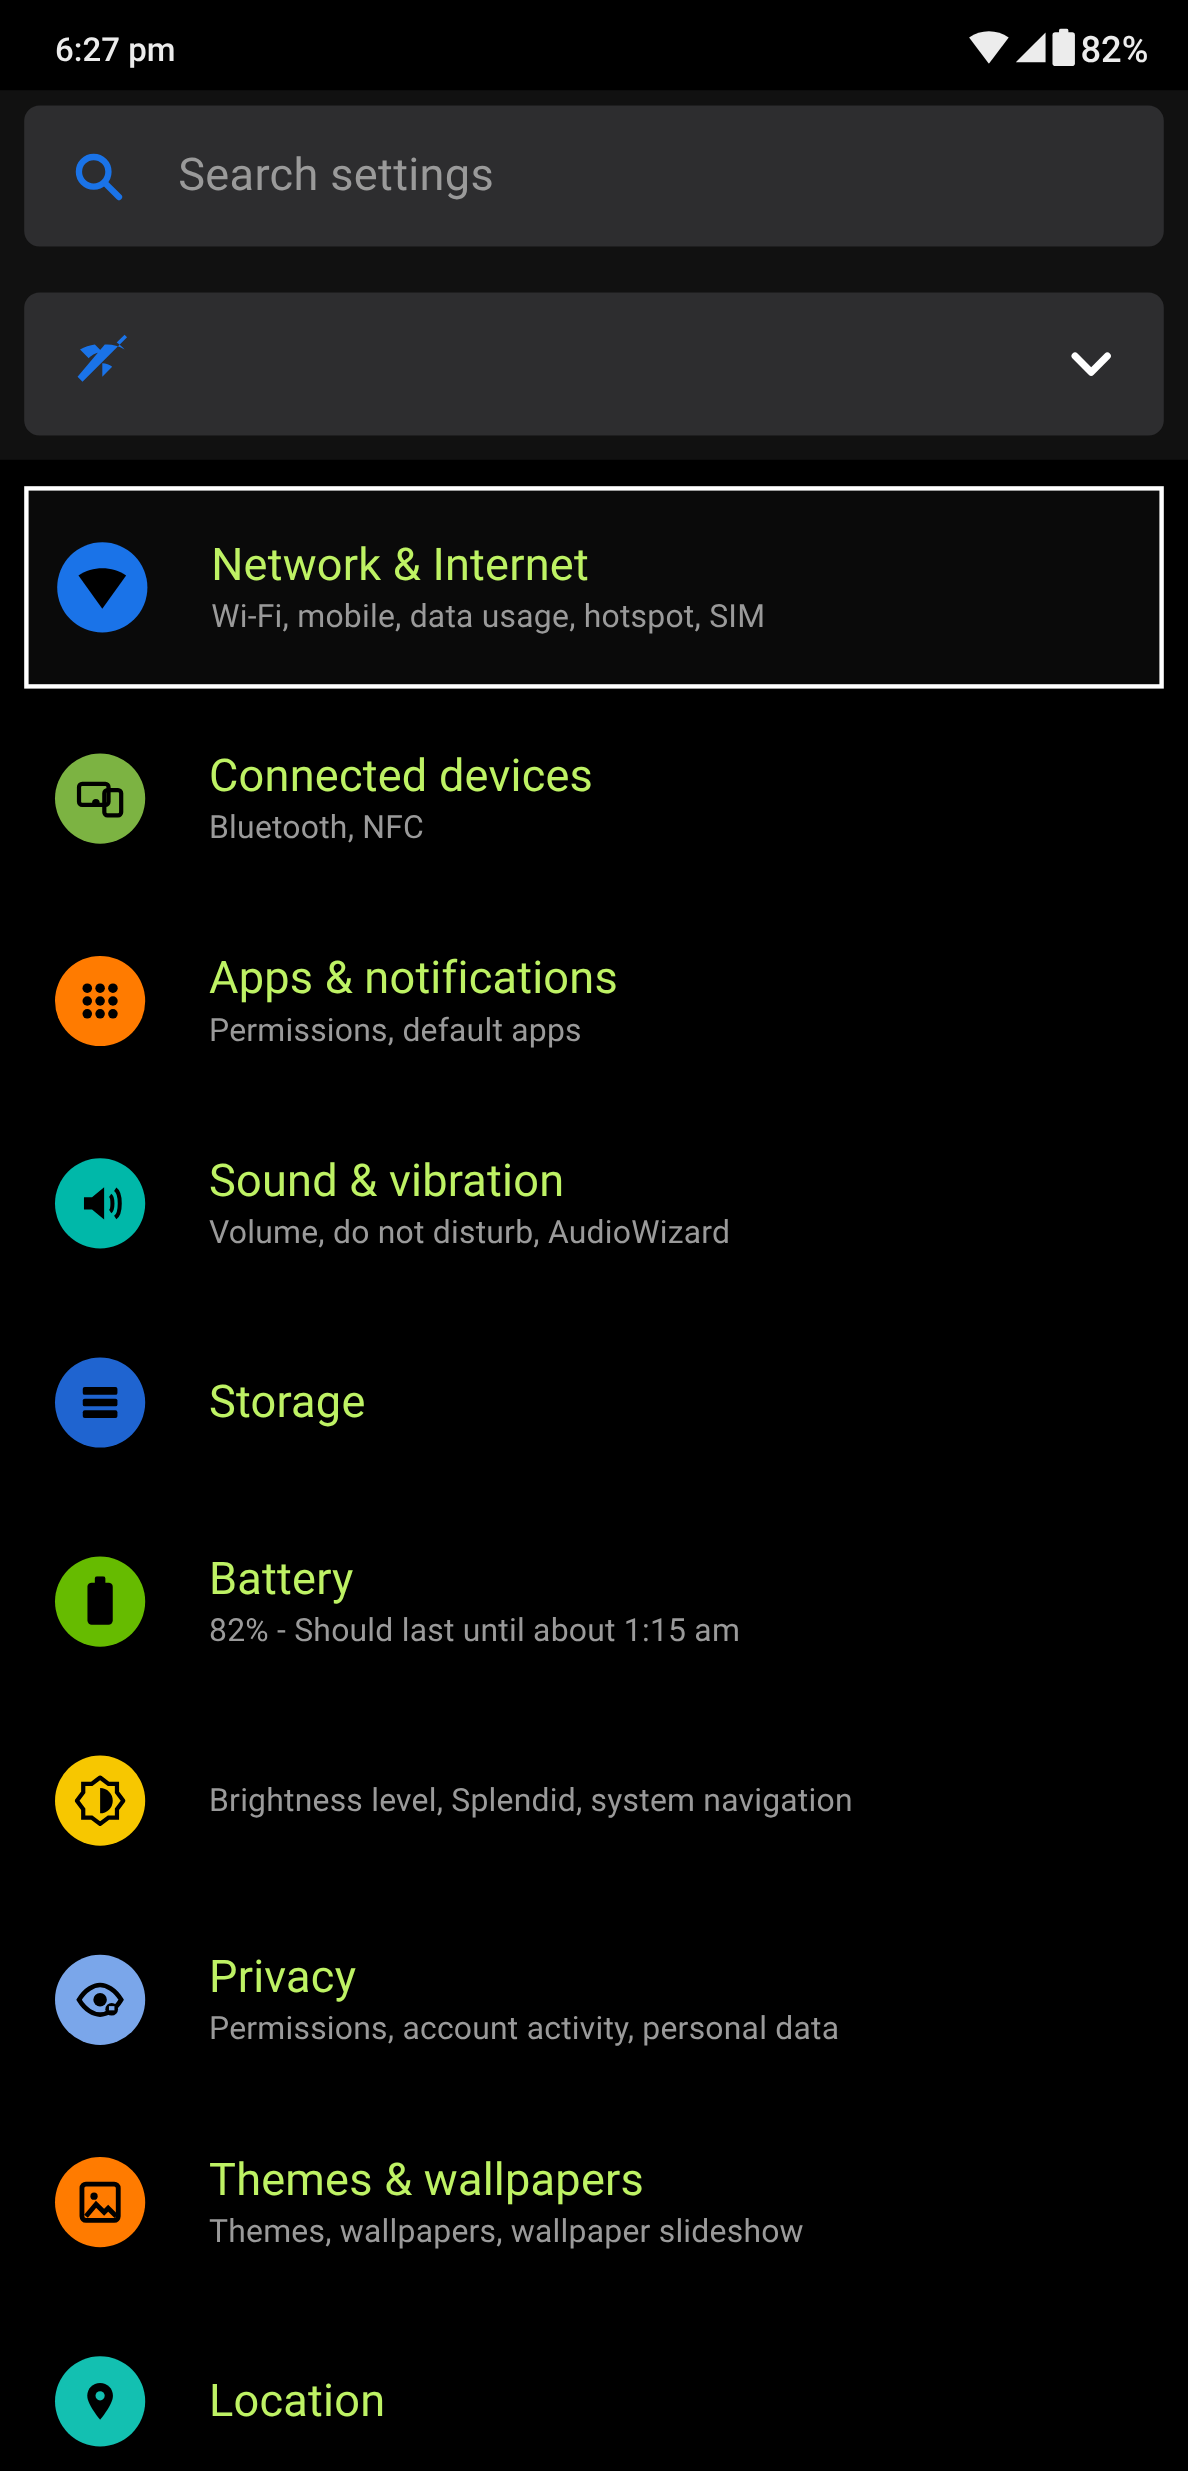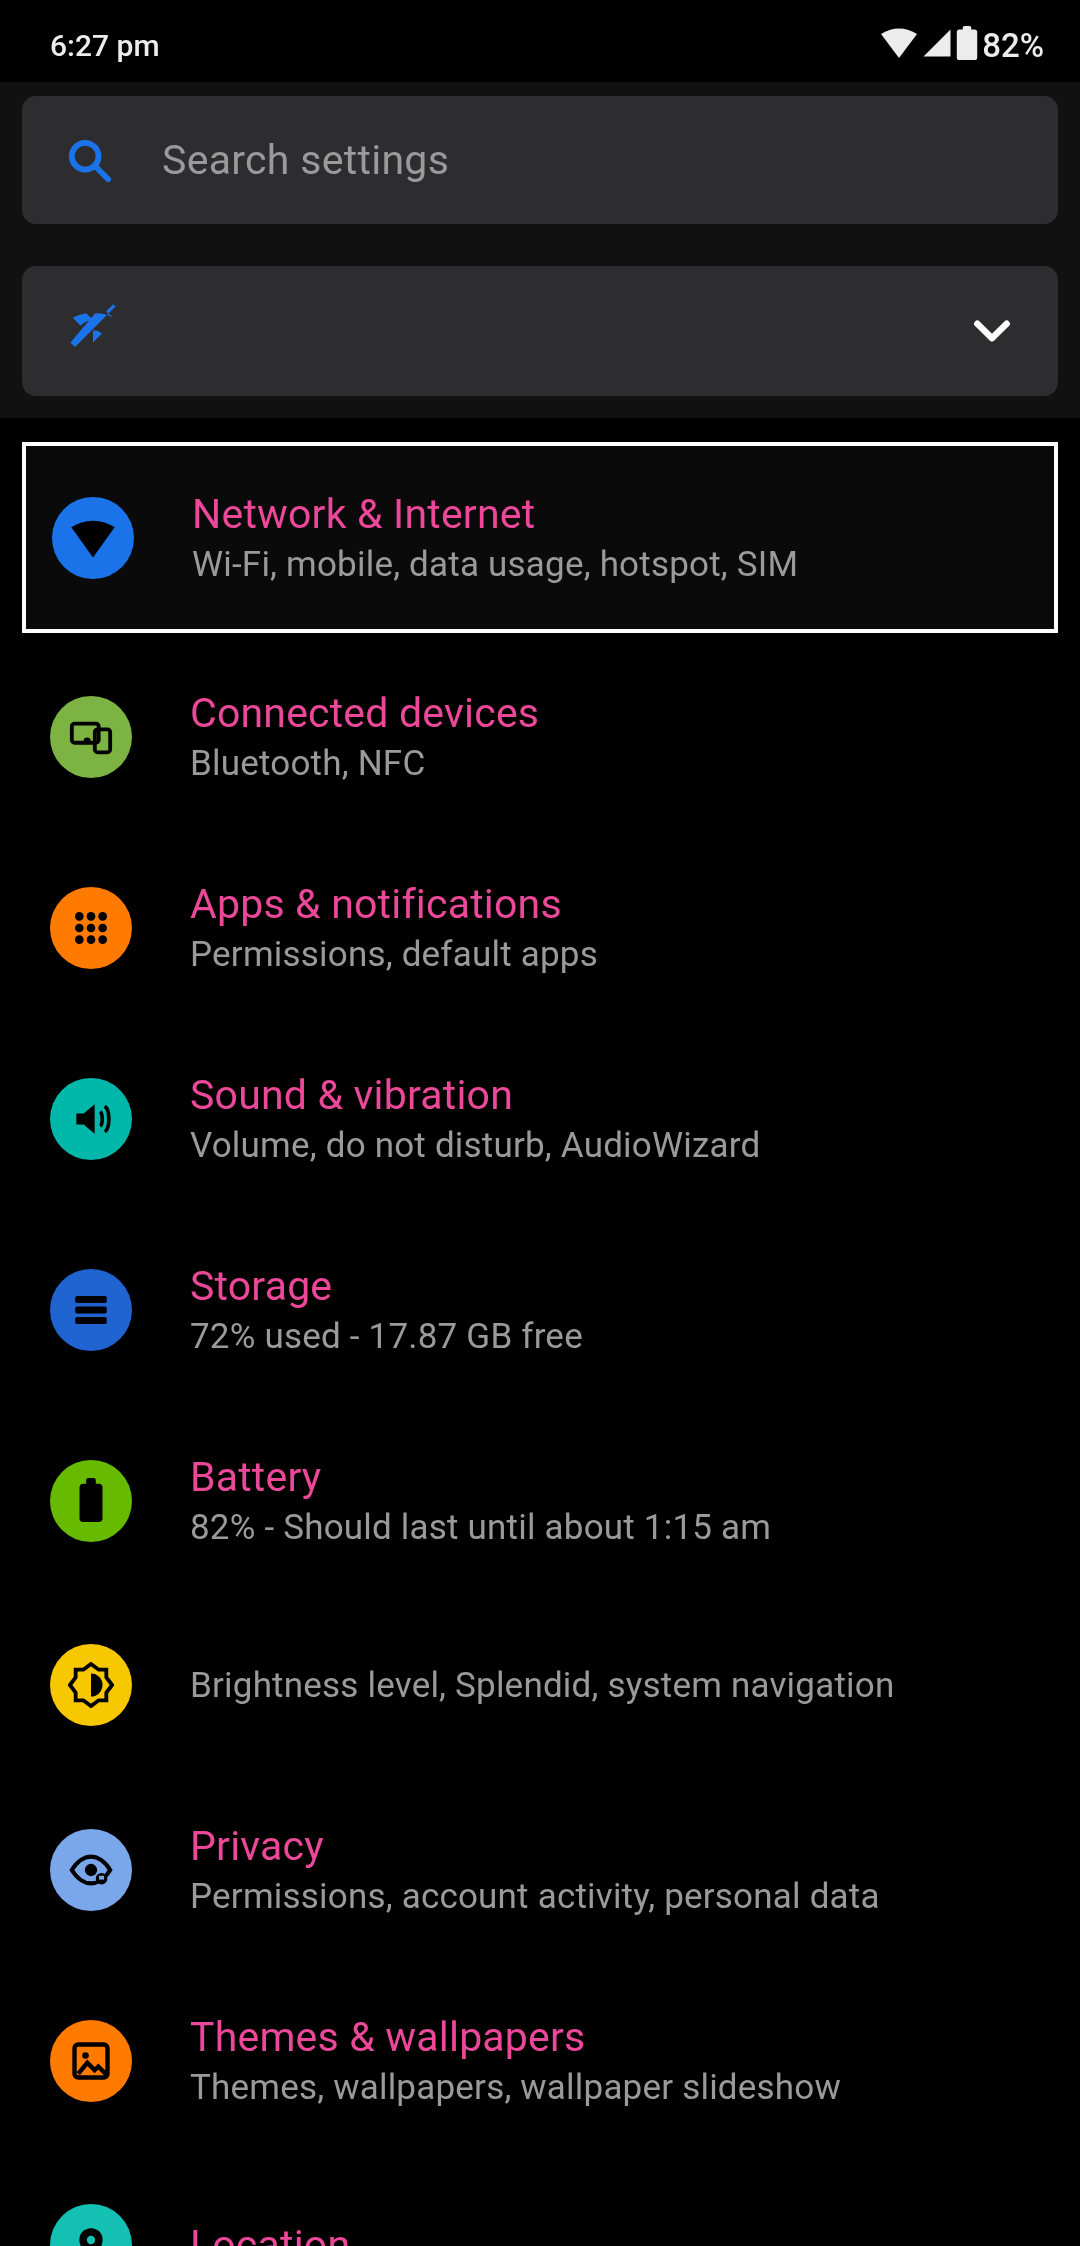--- a/index.html
+++ b/index.html
@@ -92,25 +92,25 @@
       flex-shrink: 0;
     }
     .text-wrap {
       margin-left: 58px;
       display: flex;
       flex-direction: column;
       gap: 6px;
     }
     .item-title {
       font-size: 41px;
-      color: #ec4899;
+      color: #bef264;
       letter-spacing: 0.2px;
     }
     .item-sub {
-      font-size: 35px;
+      font-size: 29px;
       color: #9a9a9a;
       letter-spacing: 0.2px;
     }
     
     .bg-blue   { background: #1a73e8; }
     .bg-olive  { background: #7cb342; }
     .bg-orange { background: #ff7b00; }
     .bg-teal   { background: #00b8a9; }
     .bg-dblue  { background: #1f64d0; }
     .bg-green  { background: #66bb00; }
@@ -239,21 +239,20 @@
   <div class="item">
     <div class="icon-wrap bg-dblue">
       <svg width="42" height="42" viewBox="0 0 24 24">
         <rect x="3" y="4" width="18" height="4" rx="1" fill="#000"></rect>
         <rect x="3" y="10" width="18" height="4" rx="1" fill="#000"></rect>
         <rect x="3" y="16" width="18" height="4" rx="1" fill="#000"></rect>
       </svg>
     </div>
     <div class="text-wrap">
       <div class="item-title">Storage</div>
-      <div class="item-sub">72% used - 17.87 GB free</div>
     </div>
   </div>
 
   <div class="item">
     <div class="icon-wrap bg-green">
       <svg width="28" height="46" viewBox="0 0 14 24">
           <rect x="1" y="3" width="12" height="20" rx="2" fill="#000"></rect>
           <rect x="4.5" y="0" width="5" height="4" rx="1" fill="#000"></rect>
         </svg>
     </div>

